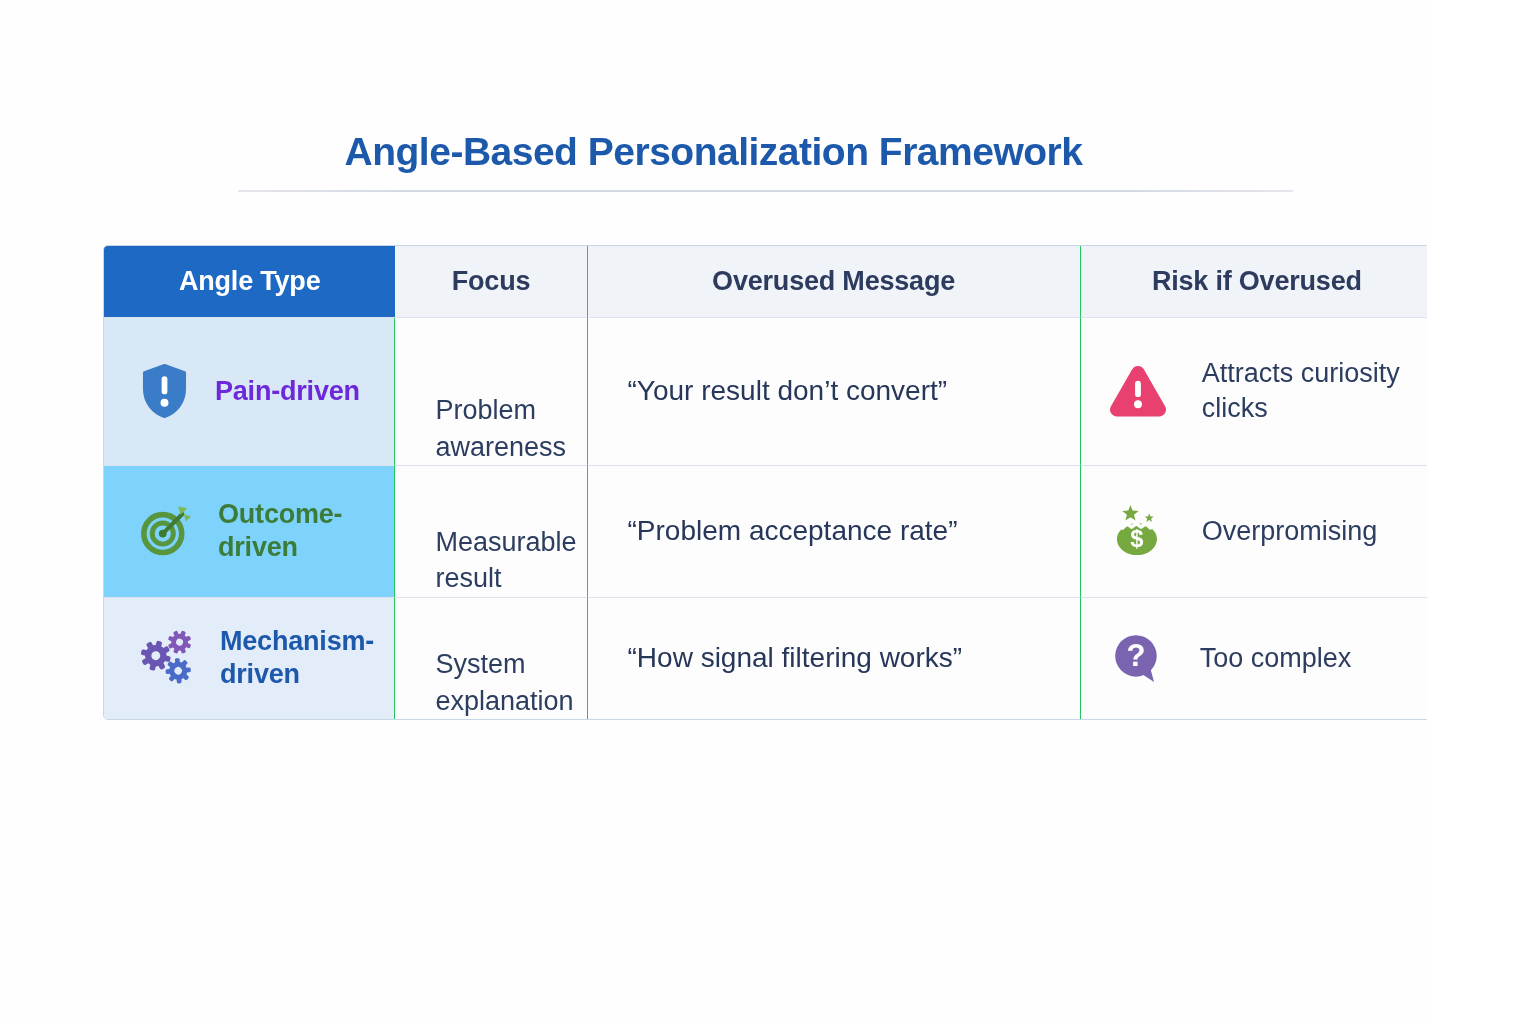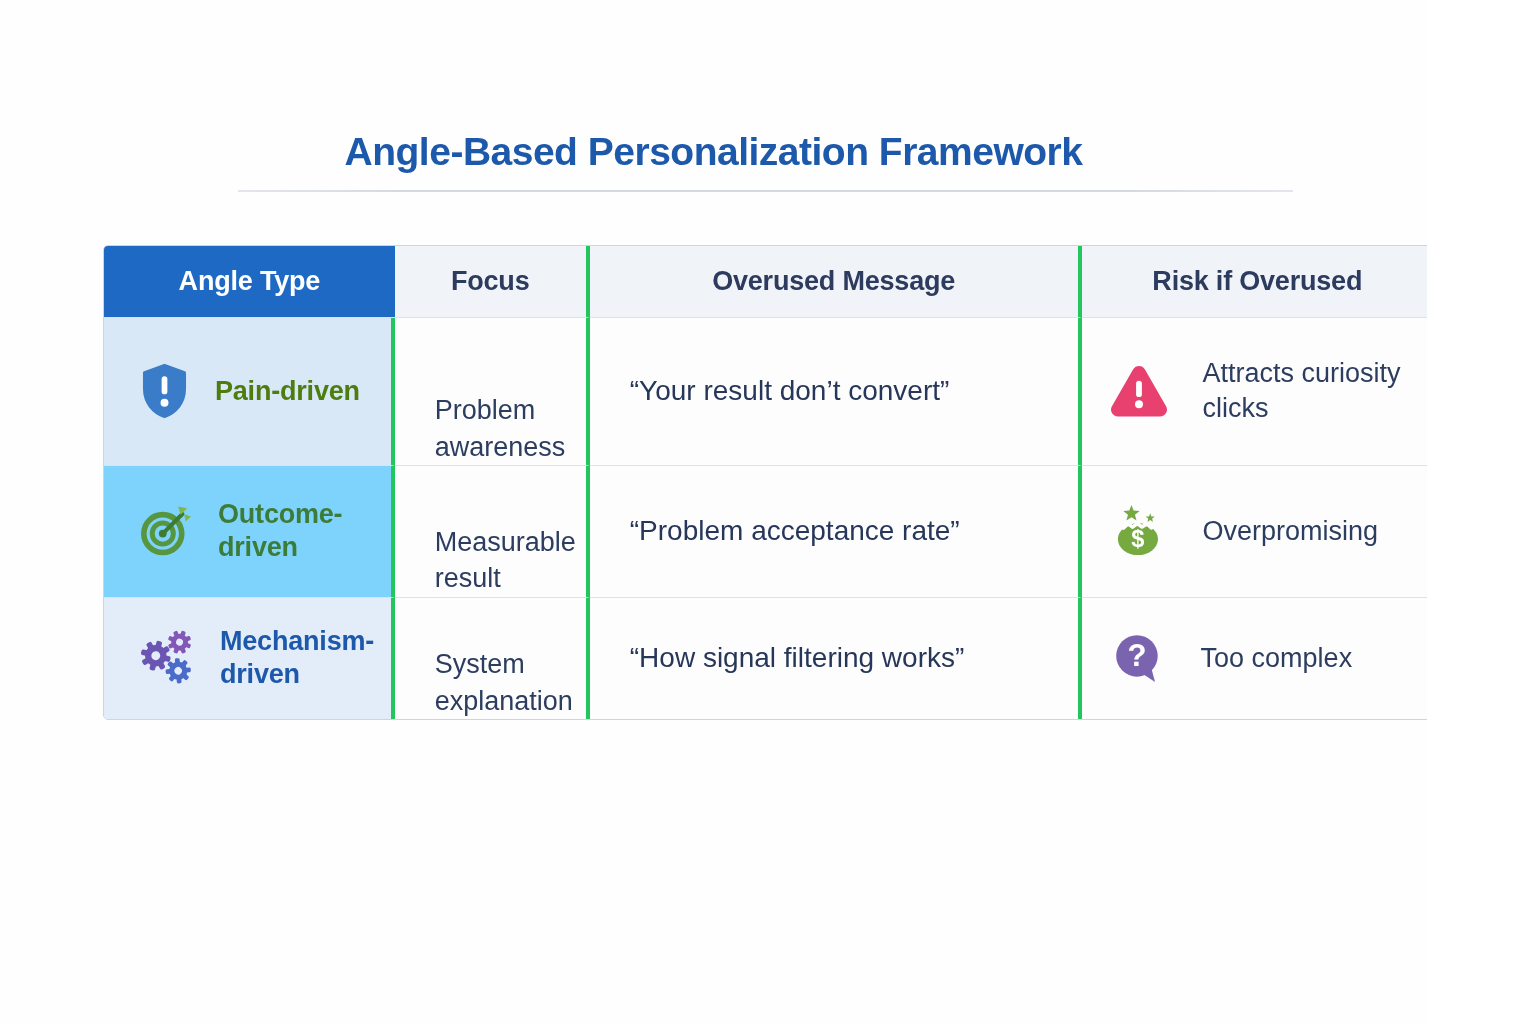--- a/index.html
+++ b/index.html
@@ -18,21 +18,21 @@
     background:linear-gradient(90deg,#e3e6ec, #d5d9e1 15%, #d5d9e1 85%, #e3e6ec);
   }
   .framework-table {
     position:absolute; left:103px; top:245px; width:1331px; height:475px;
     display:grid;
     grid-template-columns:292fr 192fr 494fr 353fr;
     grid-template-rows:72fr 149fr 132fr 122fr;
     border:1.5px solid #c7d6e8; border-radius:5px;
     overflow:hidden; background:#fdfdfe; box-sizing:border-box;
   }
-  .cell { box-sizing:border-box; border-right:4px solid #22c55e; border-bottom:1px solid #dbe3ef; }
+  .cell { box-sizing:border-box; border-right:1px solid #22c55e; border-bottom:1px solid #dbe3ef; }
   .cell.last-col { border-right:none; }
   .cell.last-row { border-bottom:none; }
   .th {
     display:flex; align-items:center; justify-content:center;
     background:#f0f3f8; color:#2c3b5e;
     font-size:27px; font-weight:bold; letter-spacing:-0.2px;
   }
   .th.th-angle { background:#1e69c3; color:#ffffff; border-right:none; }
   .angle-cell {
     display:flex; align-items:center; gap:24px; padding-left:34px;
@@ -70,21 +70,21 @@
     <div class="cell th last-col">Risk if Overused</div>
 
     <div class="cell angle-cell" style="background-color: rgb(217, 232, 247);">
       <span class="icon-box">
         <svg width="53" height="60" viewBox="0 0 24 26">
           <path d="M12 1.5 L21 4.8 V12 C21 18.2 17.2 22.6 12 24.5 C6.8 22.6 3 18.2 3 12 V4.8 Z" fill="#3a7cc7" stroke="#3a7cc7" stroke-width="1.5" stroke-linejoin="round"></path>
           <rect x="10.7" y="6.3" width="2.6" height="8.2" rx="1.3" fill="#ffffff"></rect>
           <circle cx="12" cy="18.3" r="1.8" fill="#ffffff"></circle>
         </svg>
       </span>
-      <span class="angle-label" style="color: #4d7c0f;">Pain-driven</span>
+      <span class="angle-label" style="color: #6d28d9;">Pain-driven</span>
     </div>
     <div class="cell focus-cell">
       <span class="focus-text">Problem awareness</span>
     </div>
     <div class="cell example-cell">
       <span>“Your result don’t convert”</span>
     </div>
     <div class="cell risk-cell last-col">
       <span class="icon-box">
         <svg width="56" height="52" viewBox="0 0 24 22">

